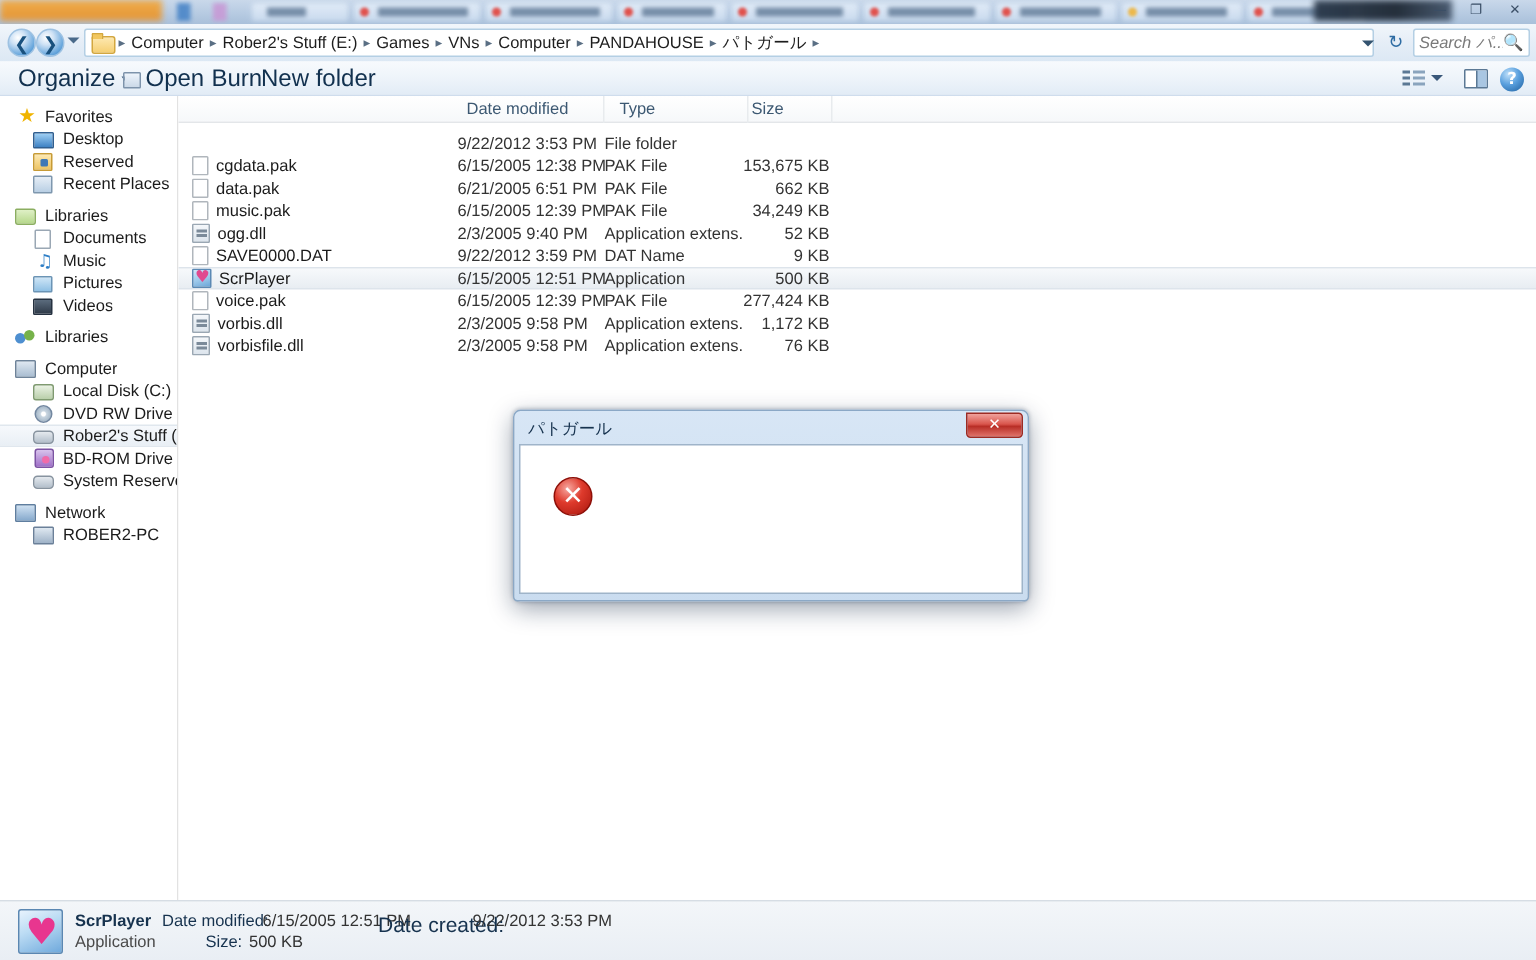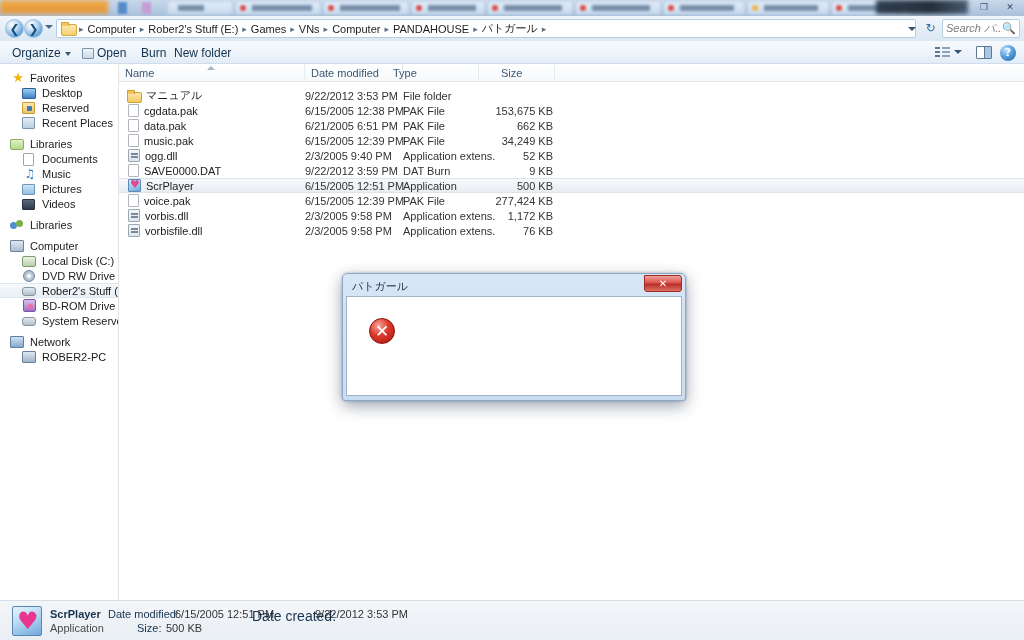--- a/index.html
+++ b/index.html
@@ -145,21 +145,21 @@
   }
   .search-icon { color: #3a6d9a; font-size: 11px; font-family: "DejaVu Sans", sans-serif; }
 
   
   .toolbar {
     position: absolute; left: 0; top: 41px; width: 1024px; height: 23px;
     background: linear-gradient(180deg,#f7fafd 0%, #eef4fa 50%, #e2ecf6 100%);
     border-bottom: 1px solid #cfdded;
   }
   .tb-item {
-    position: absolute; top: 4px; height: 16px; font-size: 12px; color: #12314f;
+    position: absolute; top: 4px; height: 16px; font-size: 16px; color: #12314f;
     line-height: 16px; cursor: pointer; padding: 0 4px; white-space: nowrap; text-align: right;
   }
   .tb-caret {
     display: inline-block; width: 0; height: 0; margin-left: 4px;
     vertical-align: middle;
     border-left: 3px solid transparent; border-right: 3px solid transparent;
     border-top: 4px solid #3a587a;
   }
   .tb-open-icon {
     display: inline-block; width: 12px; height: 11px; vertical-align: -2px;
@@ -699,35 +699,27 @@
           </div>
         <span class="np-label">ROBER2-PC</span>
       </div>
     </div>
   </div>
 
   <div class="pane-split"></div>
 
   <div class="filelist">
     <div class="colhead">
-      <div class="ch" style="left:0;width:186px">
-        <span>Name</span>
-        <div class="sort-arrow" style="left:88px"></div>
-      </div>
       <div class="ch" style="left:186px;width:98px">Date modified</div>
-      <div class="ch" style="left:268px;width:92px">Type</div>
+      <div class="ch" style="left:288px;width:92px">Type</div>
       <div class="ch" style="left:376px;width:60px">Size</div>
     </div>
 
     <div style="padding-top:6px">
       <div class="row">
-        <div class="cell-name">
-          <div class="fi fi-folder"></div>
-          <span>マニュアル</span>
-        </div>
         <div class="cell-date">9/22/2012 3:53 PM</div>
         <div class="cell-type">File folder</div>
         <div class="cell-size"></div>
       </div>
       <div class="row">
         <div class="cell-name">
           <div class="fi fi-file"></div>
           <span>cgdata.pak</span>
         </div>
         <div class="cell-date">6/15/2005 12:38 PM</div>
@@ -760,21 +752,21 @@
         <div class="cell-date">2/3/2005 9:40 PM</div>
         <div class="cell-type">Application extens...</div>
         <div class="cell-size">52 KB</div>
       </div>
       <div class="row">
         <div class="cell-name">
           <div class="fi fi-file"></div>
           <span>SAVE0000.DAT</span>
         </div>
         <div class="cell-date">9/22/2012 3:59 PM</div>
-        <div class="cell-type">DAT Burn</div>
+        <div class="cell-type">DAT Name</div>
         <div class="cell-size">9 KB</div>
       </div>
       <div class="row selected">
         <div class="cell-name">
           <div class="fi fi-app"></div>
           <span>ScrPlayer</span>
         </div>
         <div class="cell-date">6/15/2005 12:51 PM</div>
         <div class="cell-type">Application</div>
         <div class="cell-size">500 KB</div>

